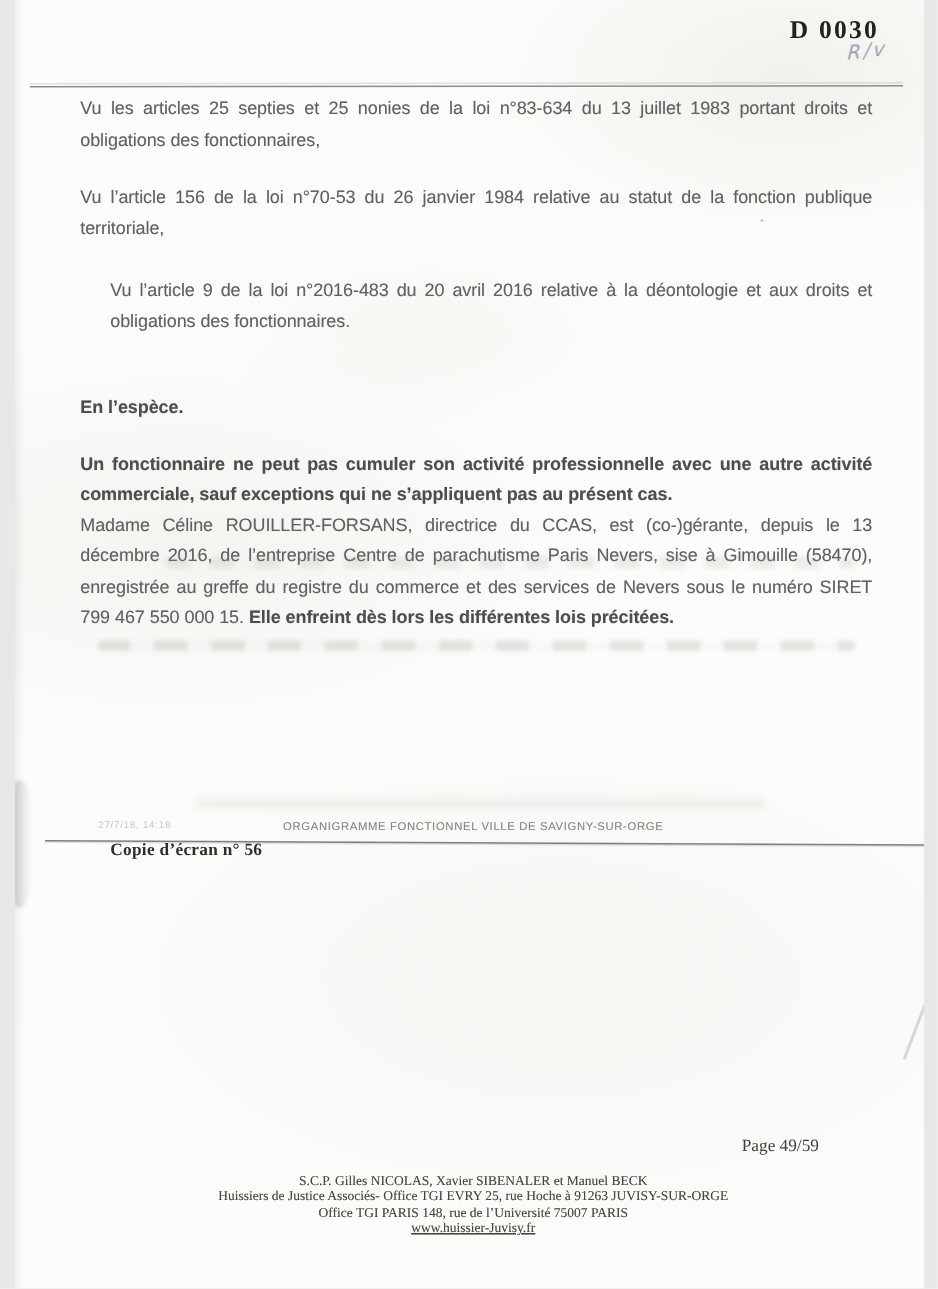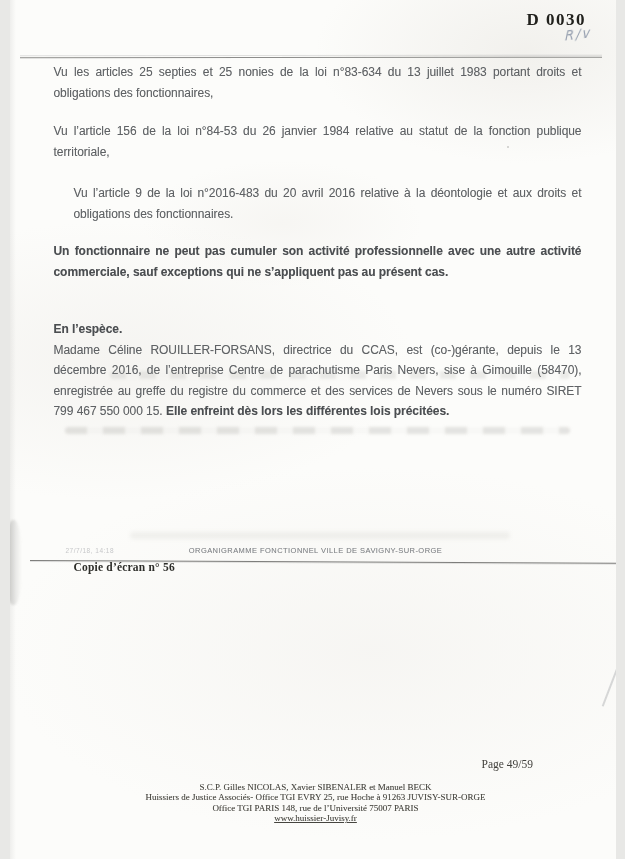--- a/index.html
+++ b/index.html
@@ -82,21 +82,21 @@
   }
   .copy-label{
     position:absolute;left:64px;top:561px;
     font-family:"Liberation Serif", serif;
     font-weight:bold;font-size:11.5px;letter-spacing:0.2px;
     color:#2e2e2a;
   }
 
   
   .page-number{
-    position:absolute;left:472px;top:758px;
+    position:absolute;left:485px;top:758px;
     font-family:"Liberation Serif", serif;
     font-size:11.5px;color:#403f3b;
   }
   .footer{
     position:absolute;left:0;top:782px;width:612px;
     text-align:center;
     font-family:"Liberation Serif", serif;
     font-size:9px;line-height:10.4px;
     color:#46453f;
     text-shadow:0 0 0.4px rgba(70,69,63,0.35);
@@ -148,24 +148,24 @@
 
 <div class="page">
 
   <div class="stamp">D 0030</div>
   <div class="handwriting">R/v</div>
 
   <div class="rule rule-top"></div>
 
   <main class="body-col">
     <p class="para p1">Vu les articles 25 septies et 25 nonies de la loi n°83-634 du 13 juillet 1983 portant droits et obligations des fonctionnaires,</p>
-    <p class="para p2">Vu l’article 156 de la loi n°84-53 du 26 janvier 1984 relative au statut de la fonction publique territoriale,</p>
+    <p class="para p2">Vu l’article 156 de la loi n°70-53 du 26 janvier 1984 relative au statut de la fonction publique territoriale,</p>
     <p class="para p3">Vu l’article 9 de la loi n°2016-483 du 20 avril 2016 relative à la déontologie et aux droits et obligations des fonctionnaires.</p>
+    <p class="para bold p6">En l’espèce.</p>
     <p class="para bold p5">Un fonctionnaire ne peut pas cumuler son activité professionnelle avec une autre activité commerciale, sauf exceptions qui ne s’appliquent pas au présent cas.</p>
-    <p class="para bold p6">En l’espèce.</p>
     <p class="para p7"><span>Madame Céline ROUILLER-FORSANS, directrice du CCAS, est (co-)gérante, depuis le 13 décembre 2016, de l’entreprise Centre de parachutisme Paris Nevers, sise à Gimouille (58470), enregistrée au greffe du registre du commerce et des services de Nevers sous le numéro SIRET 799 467 550 000 15. </span><span class="bold-run">Elle enfreint dès lors les différentes lois précitées.</span></p>
   </main>
 
   <div class="print-meta">27/7/18, 14:18</div>
   <div class="org-title">ORGANIGRAMME FONCTIONNEL VILLE DE SAVIGNY-SUR-ORGE</div>
   <div class="rule rule-bottom"></div>
   <div class="copy-label">Copie d’écran n° 56</div>
 
   <div class="page-number">Page 49/59</div>
 

